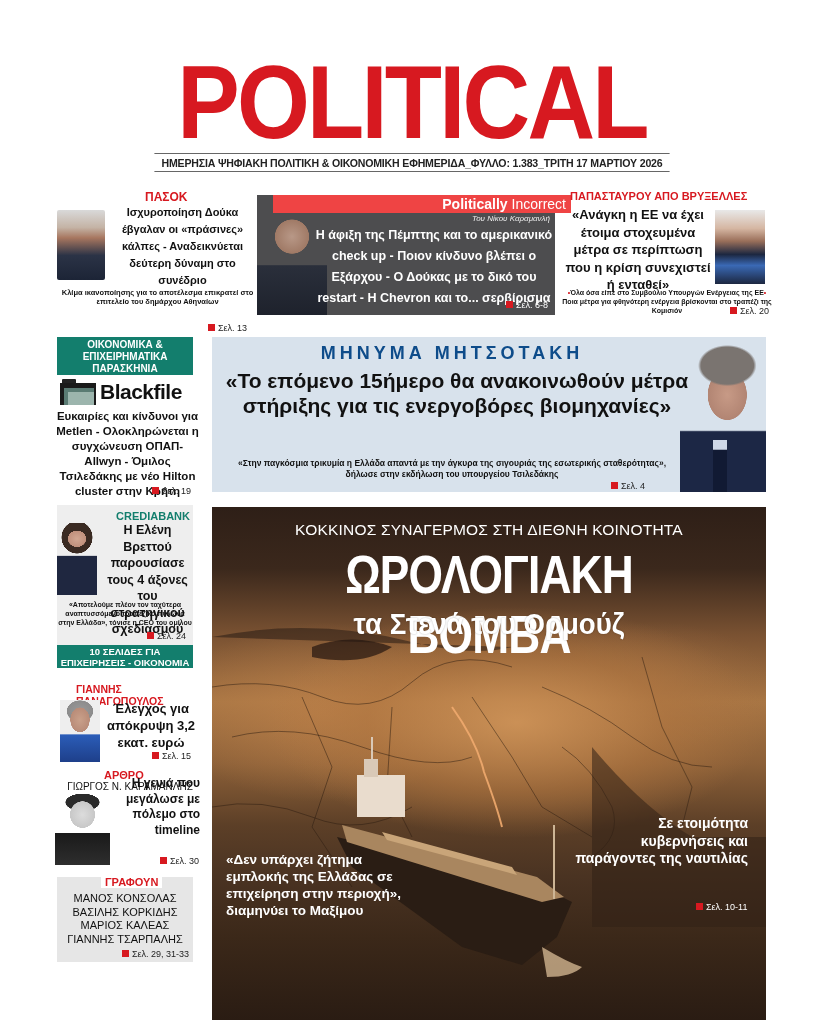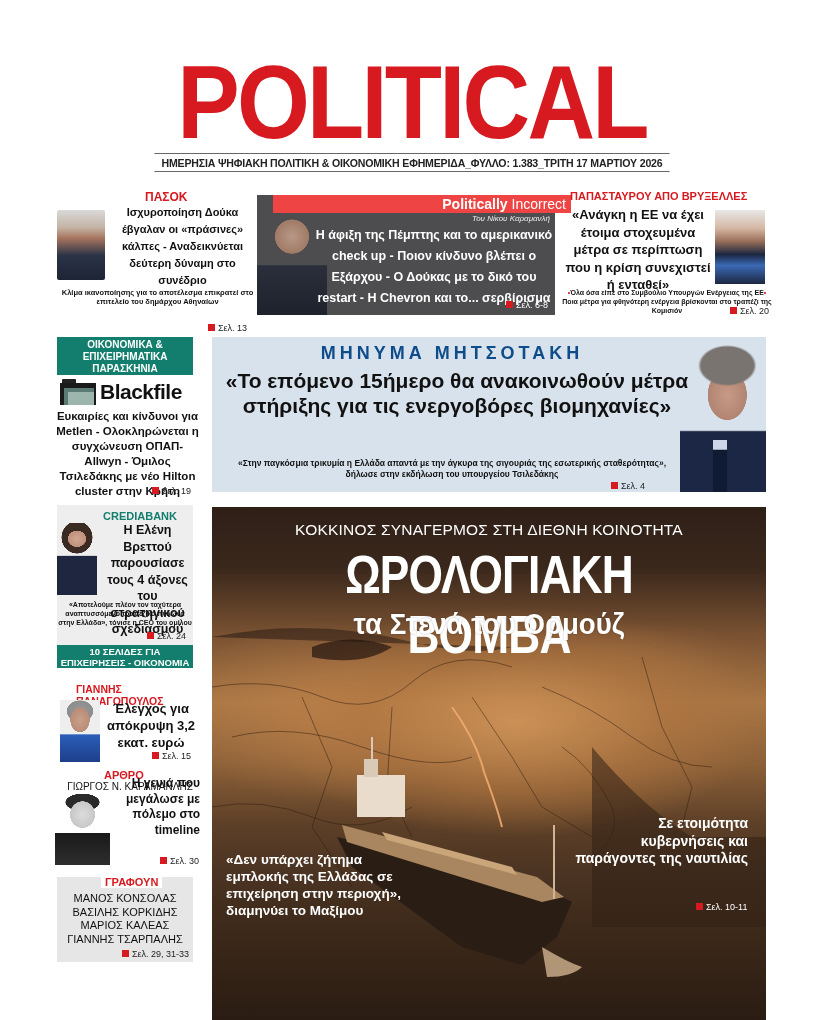--- a/index.html
+++ b/index.html
@@ -56,21 +56,21 @@
   .mit-box { left: 212px; top: 337px; width: 554px; height: 155px; background: #d8e2ec; }
   .mit-label { left: 212px; top: 343px; width: 480px; text-align: center; font-size: 18px; font-weight: bold; color: #0e4c8a; letter-spacing: 4px; }
   .mit-head { left: 222px; top: 368px; width: 470px; font-size: 21px; font-weight: bold; line-height: 25px; text-align: center; color: #111; }
   .mit-sub { left: 222px; top: 458px; width: 460px; font-size: 8.5px; font-weight: bold; line-height: 11px; text-align: center; }
   .mit-pg { left: 567px; top: 481px; padding-left: 44px; }
   .mit-photo { left: 680px; top: 345px; width: 86px; height: 147px; background: radial-gradient(ellipse 34% 14% at 55% 14%, #7a7470 0%, #7a7470 90%, transparent 100%), radial-gradient(ellipse 32% 24% at 55% 34%, #c79a86 0%, #b28573 70%, transparent 72%), linear-gradient(180deg, transparent 0%, transparent 58%, #1c2745 59%, #1c2745 100%); }
   .mit-tie { left: 713px; top: 440px; width: 14px; height: 52px; background: linear-gradient(180deg,#cfd8e8 0%,#cfd8e8 18%,#111a33 19%,#111a33 100%); }
 
   
   .cre-box { left: 57px; top: 505px; width: 136px; height: 140px; background: #eeeeee; }
-  .cre-label { left: 90px; top: 510px; font-size: 11px; font-weight: bold; color: #137e6d; width: 100px; text-align: center; }
+  .cre-label { left: 90px; top: 510px; font-size: 11px; font-weight: bold; color: #137e6d; width: 100px; text-align: right; }
   .cre-photo { left: 57px; top: 523px; width: 40px; height: 72px; background: radial-gradient(ellipse 32% 16% at 50% 22%, #d2a792 0%, #c0907c 70%, transparent 72%), radial-gradient(ellipse 45% 26% at 50% 20%, #3a2a22 0%, #3a2a22 85%, transparent 87%), linear-gradient(180deg, transparent 0%, transparent 45%, #1f2740 46%, #1f2740 100%); }
   .cre-head { left: 100px; top: 522px; width: 95px; font-size: 12.5px; font-weight: bold; line-height: 16.5px; text-align: center; }
   .cre-sub { left: 58px; top: 600px; width: 134px; font-size: 7px; font-weight: bold; line-height: 9px; text-align: center; }
   .cre-pg { left: 147px; top: 631px; }
   .ten-box { left: 57px; top: 645px; width: 136px; height: 23px; background: #137e6d; color: #fff; font-size: 9.5px; font-weight: bold; line-height: 11px; text-align: center; padding-top: 1px; }
 
   
   .pan-label { left: 60px; top: 683px; font-size: 10.5px; width: 140px; padding-left: 16px; }
   .pan-photo { left: 60px; top: 700px; width: 40px; height: 62px; background: radial-gradient(ellipse 34% 28% at 50% 32%, #c9a08a 0%, #b98c78 70%, transparent 72%), radial-gradient(ellipse 38% 20% at 50% 18%, #9a9a9a 0%, #8c8c8c 85%, transparent 88%), linear-gradient(180deg,#eee 0%,#eee 55%,#2b5db8 56%,#1e3f8a 100%); }
   .pan-head { left: 102px; top: 700px; width: 98px; font-size: 13px; font-weight: bold; line-height: 17px; text-align: center; }

